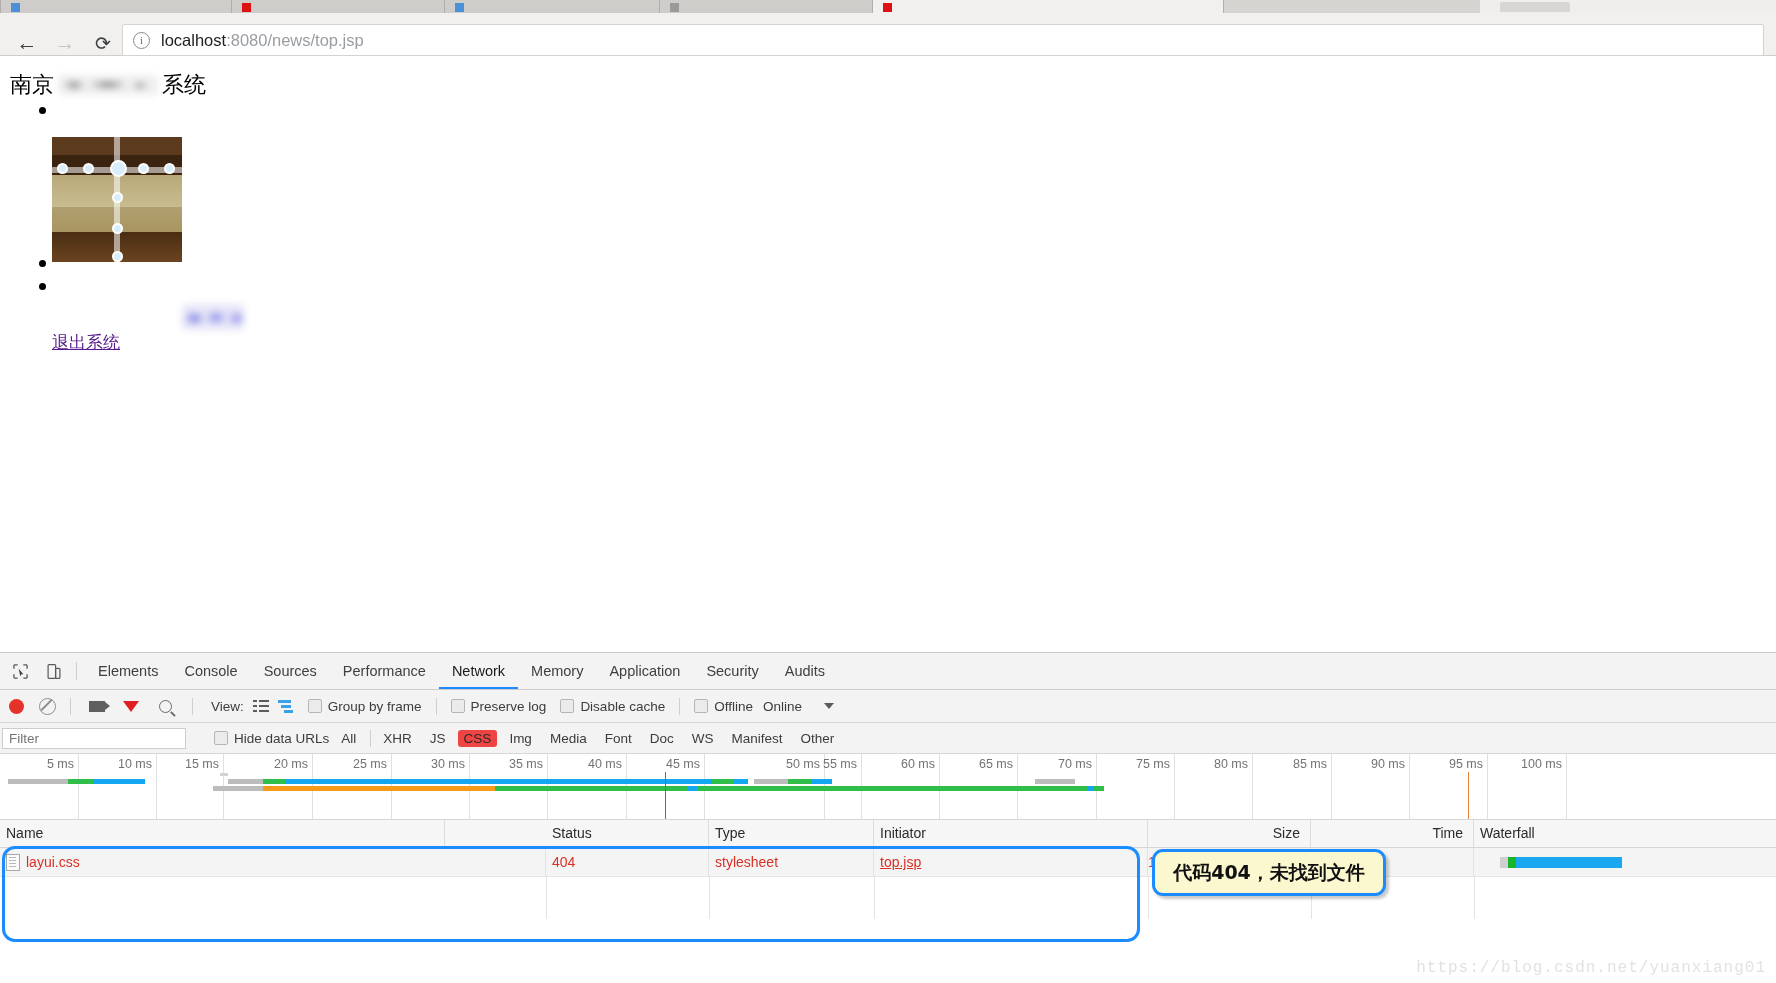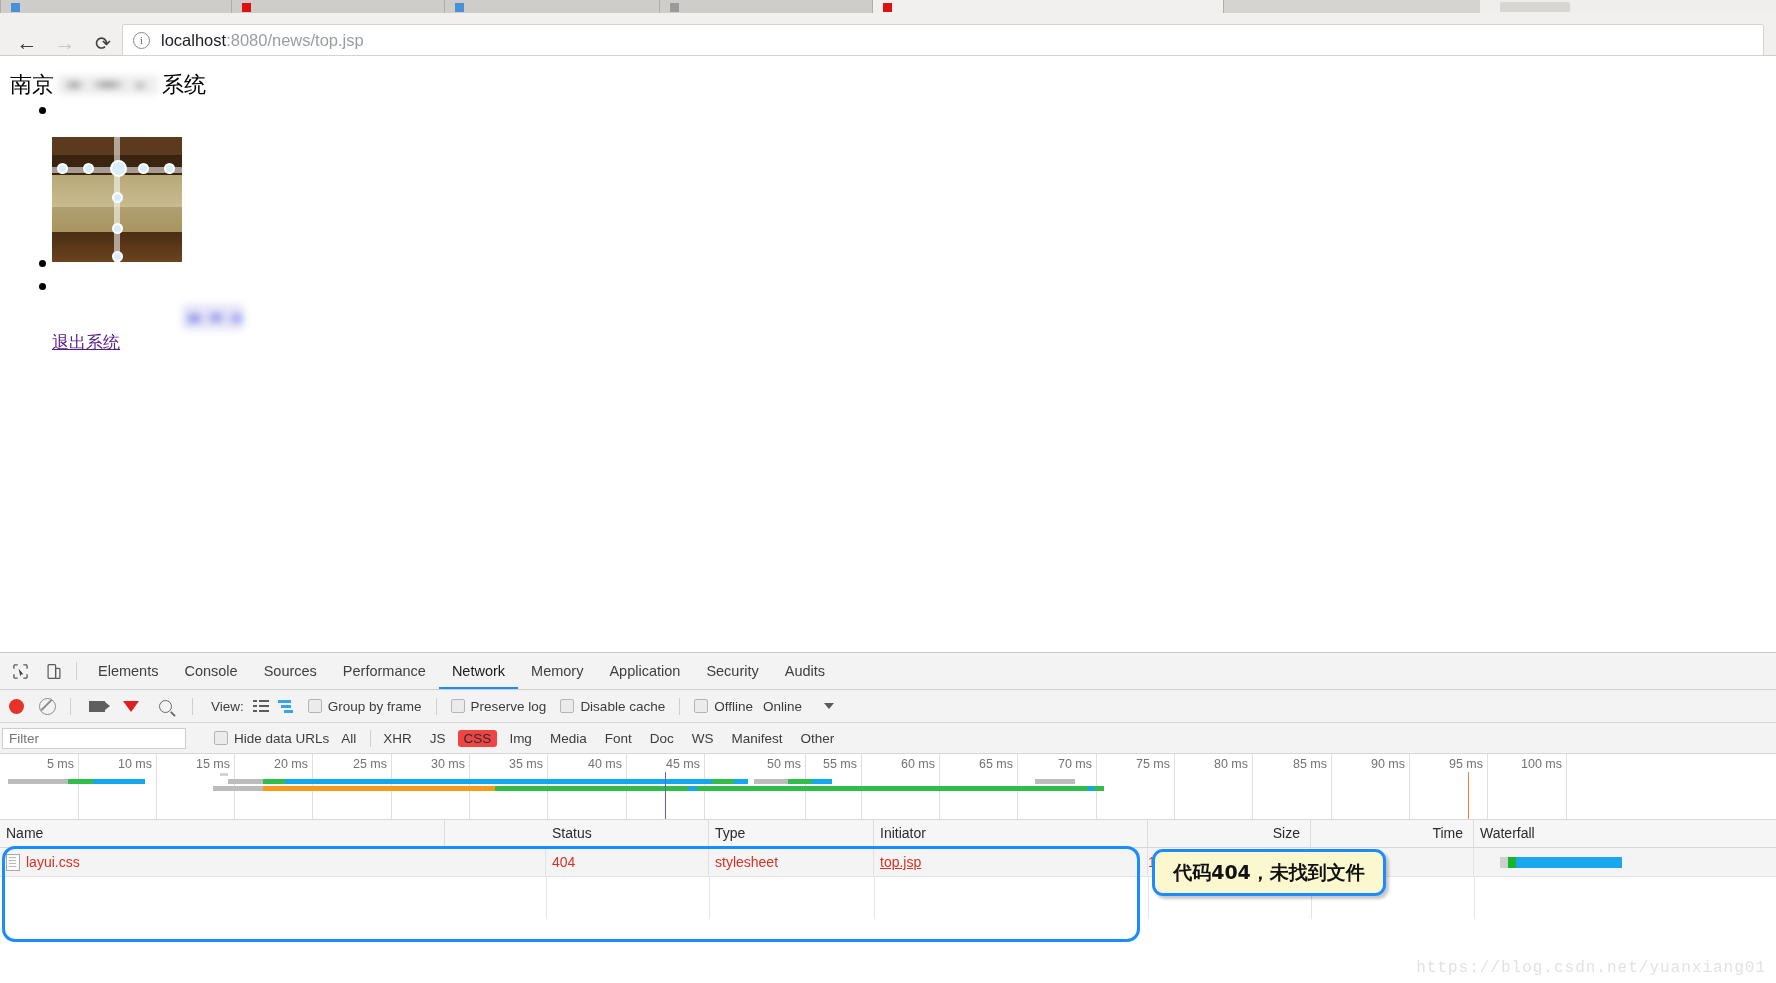--- a/index.html
+++ b/index.html
@@ -556,42 +556,42 @@
       <span class="chip">Other</span>
     </div>
 
     <div class="dt-overview">
       <div class="ov-tick" style="left:0px;   width:79px;">
           <span>5 ms</span>
         </div>
       <div class="ov-tick" style="left:79px;  width:78px;">
           <span>10 ms</span>
         </div>
-      <div class="ov-tick" style="left:157px; width:78px;">
+      <div class="ov-tick" style="left:146px; width:78px;">
           <span>15 ms</span>
         </div>
       <div class="ov-tick" style="left:235px; width:78px;">
           <span>20 ms</span>
         </div>
       <div class="ov-tick" style="left:313px; width:79px;">
           <span>25 ms</span>
         </div>
       <div class="ov-tick" style="left:392px; width:78px;">
           <span>30 ms</span>
         </div>
       <div class="ov-tick" style="left:470px; width:78px;">
           <span>35 ms</span>
         </div>
       <div class="ov-tick" style="left:548px; width:79px;">
           <span>40 ms</span>
         </div>
       <div class="ov-tick" style="left:627px; width:78px;">
           <span>45 ms</span>
         </div>
-      <div class="ov-tick" style="left:728px; width:78px;">
+      <div class="ov-tick" style="left:747px; width:78px;">
           <span>50 ms</span>
         </div>
       <div class="ov-tick" style="left:783px; width:79px;">
           <span>55 ms</span>
         </div>
       <div class="ov-tick" style="left:862px; width:78px;">
           <span>60 ms</span>
         </div>
       <div class="ov-tick" style="left:940px; width:78px;">
           <span>65 ms</span>

